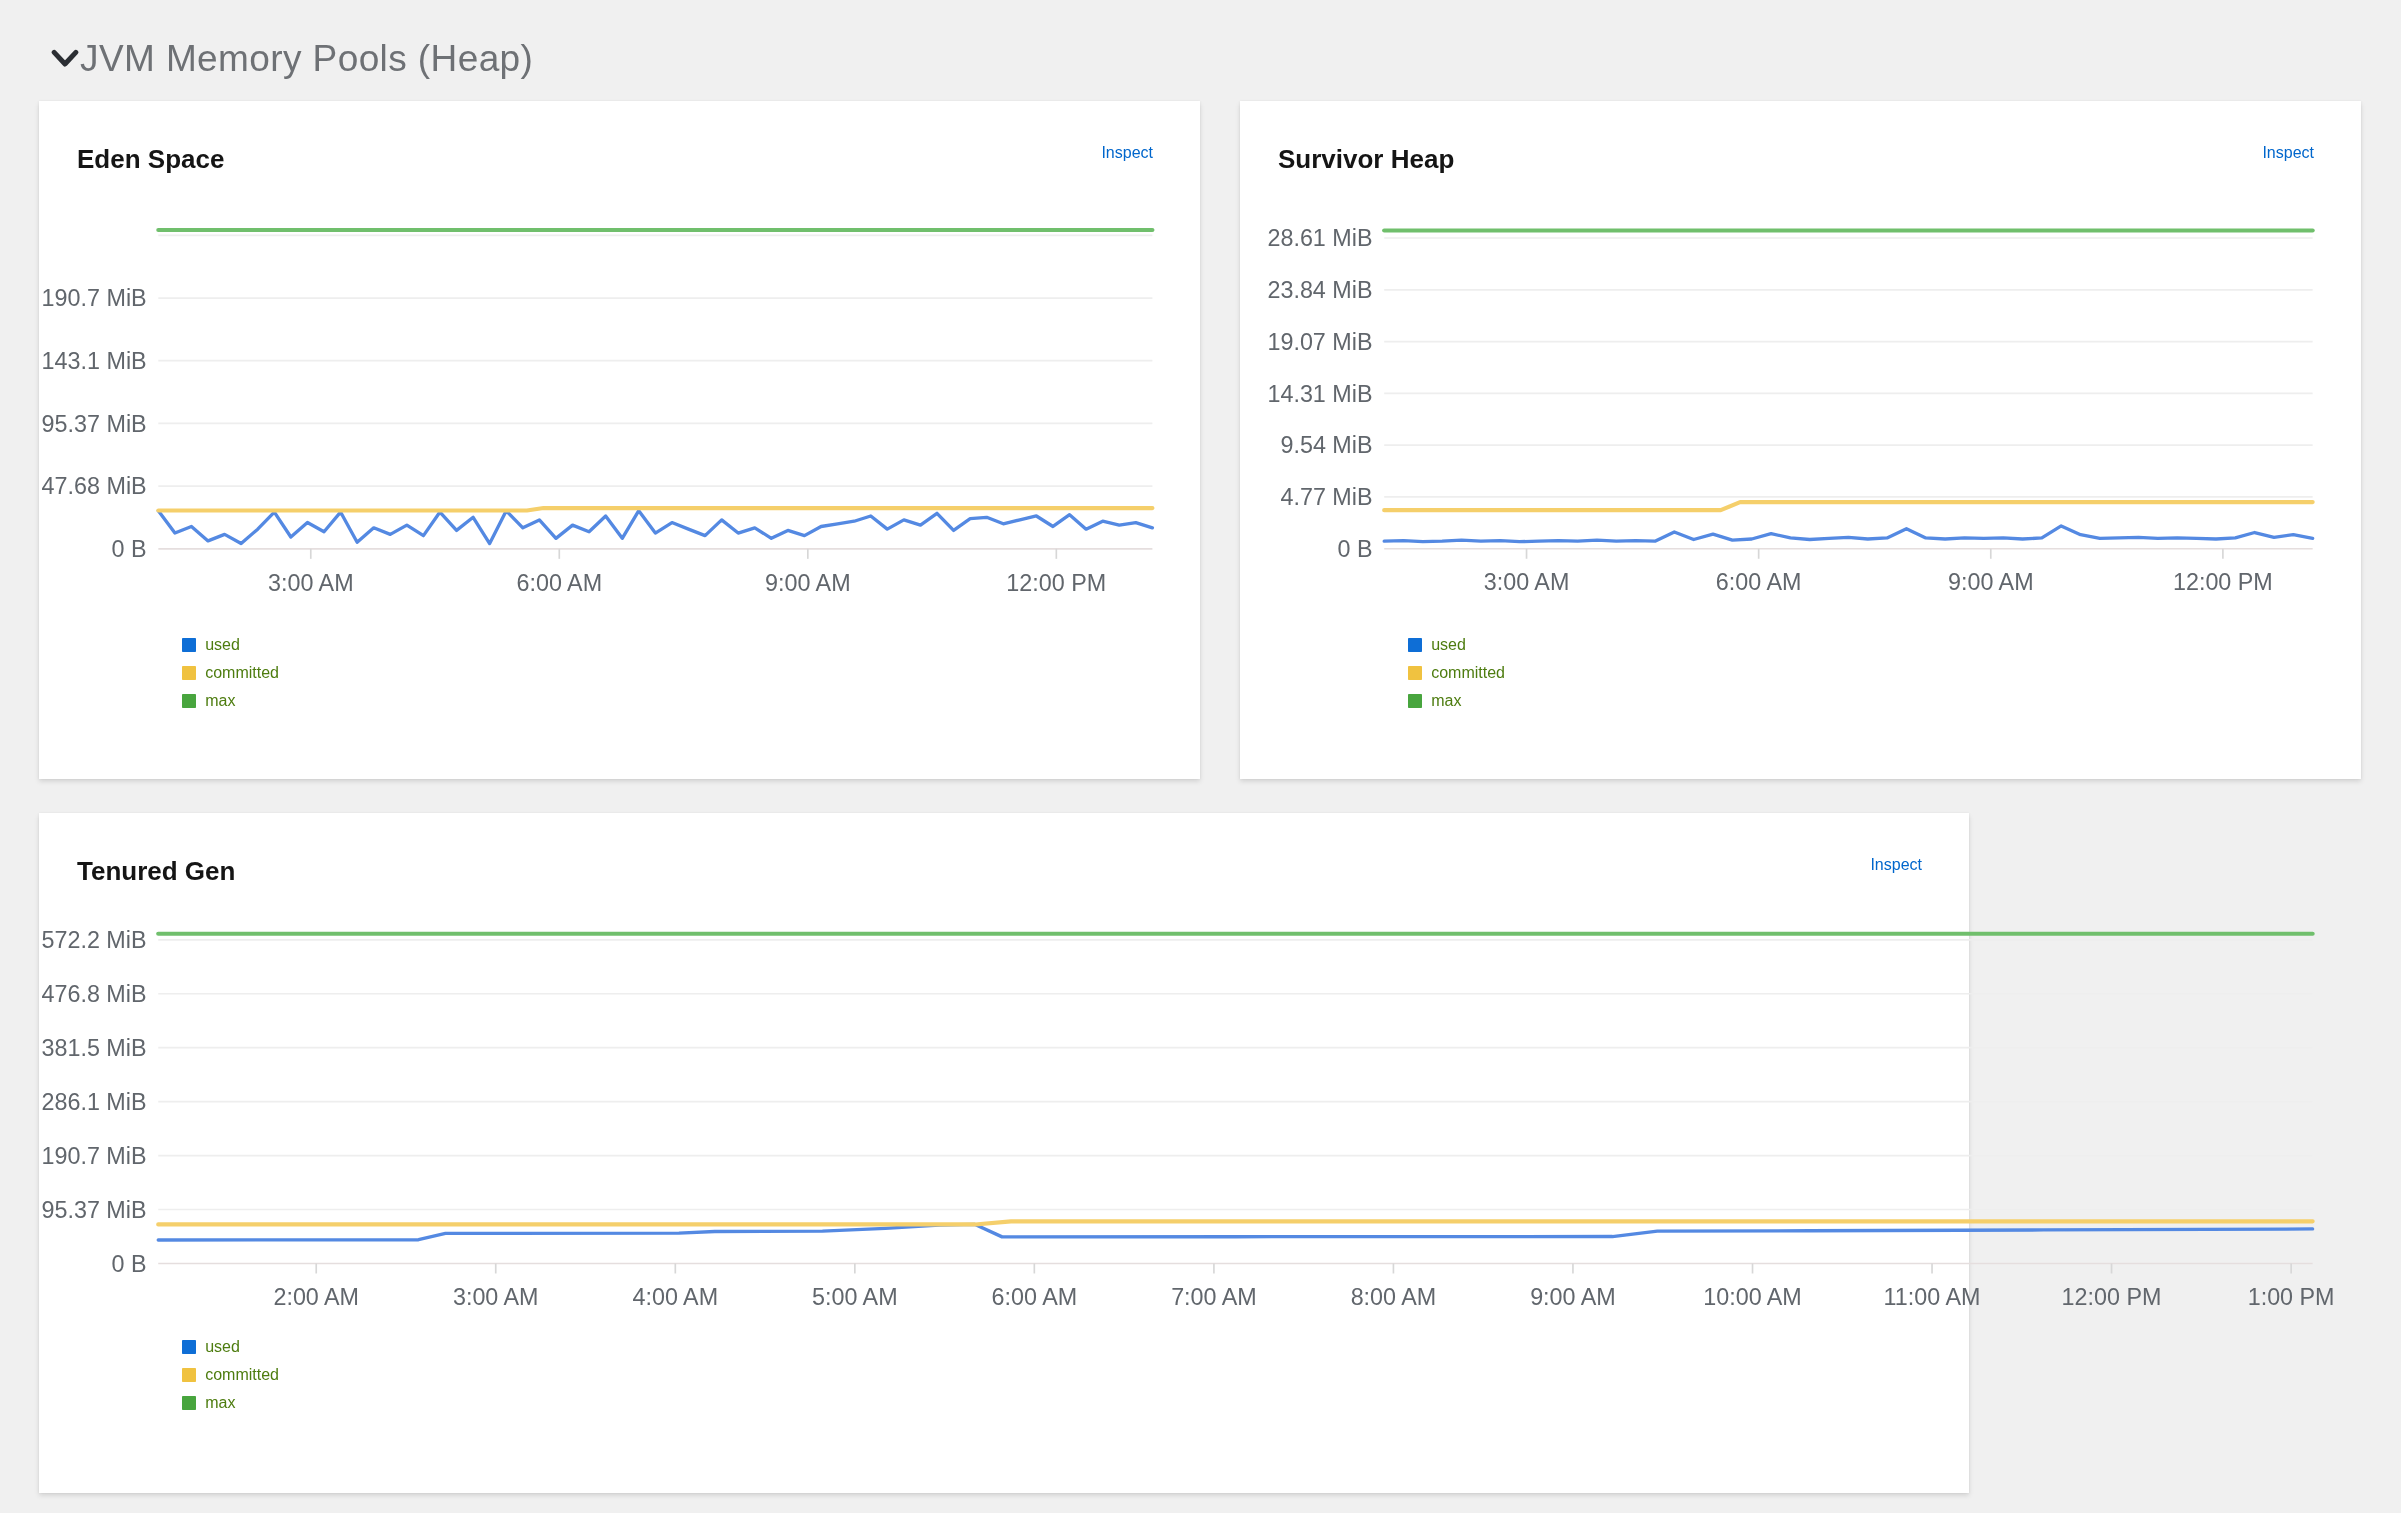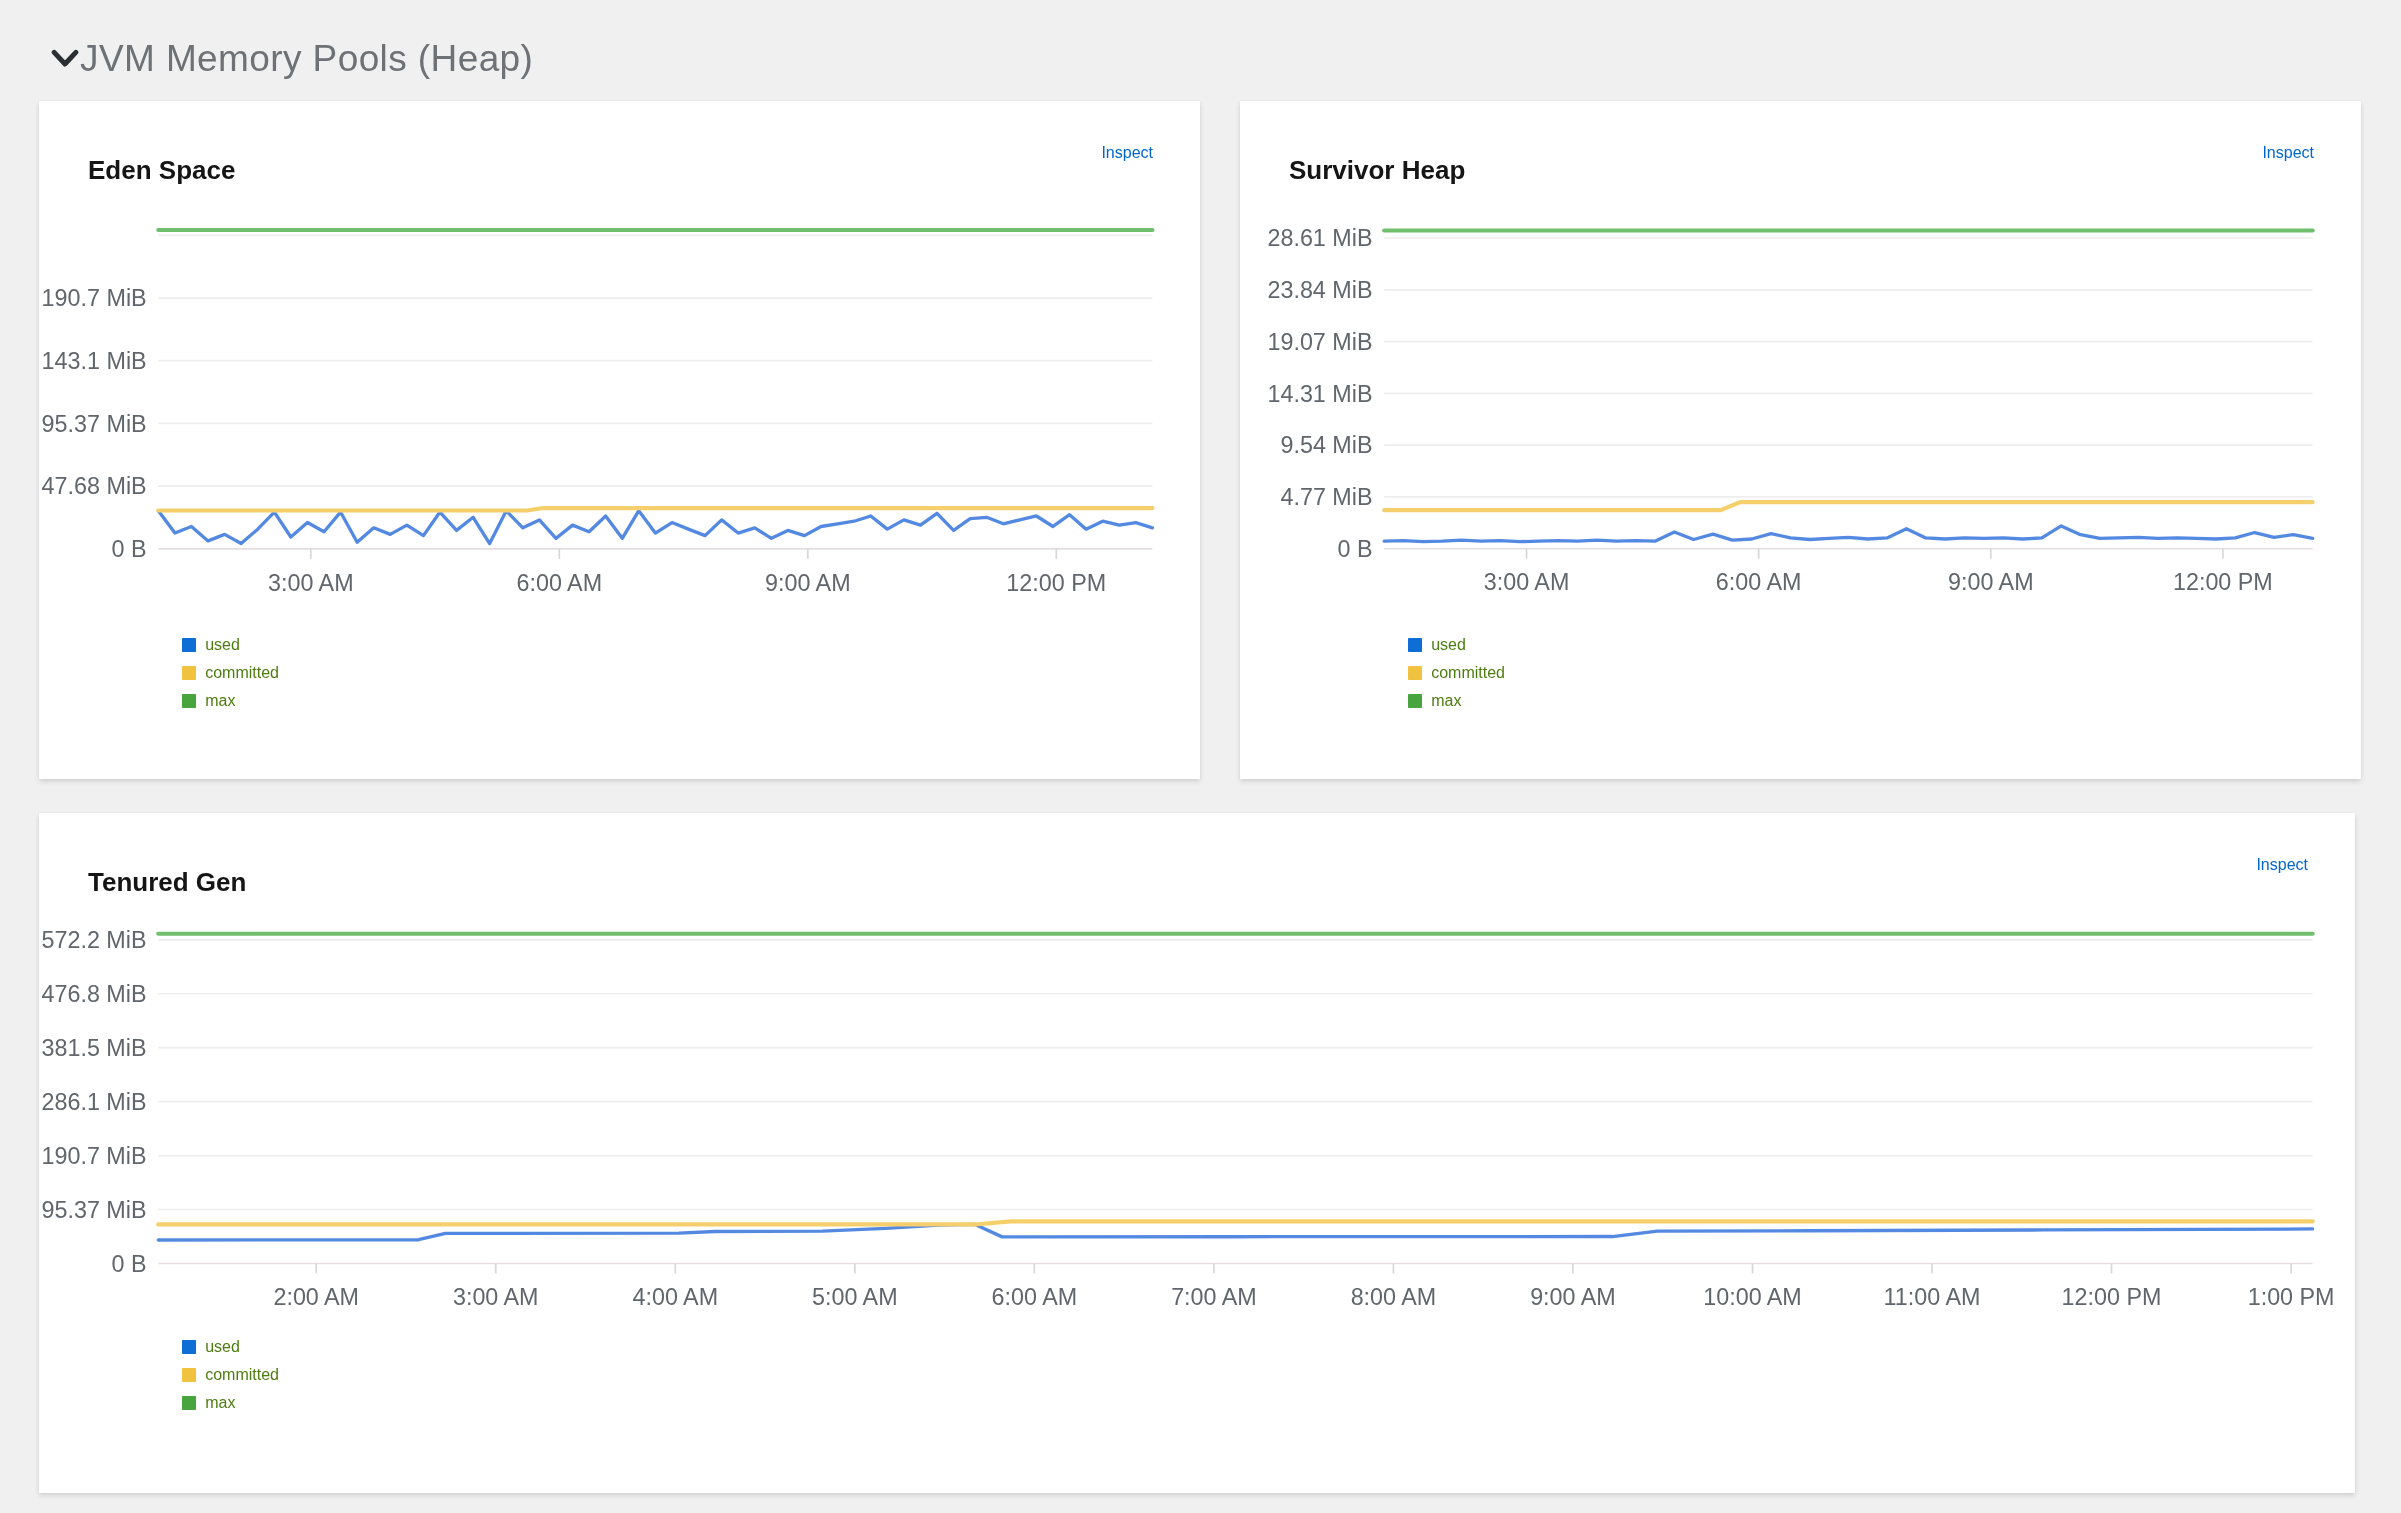--- a/index.html
+++ b/index.html
@@ -15,26 +15,26 @@
   .section-header h1{
     margin:0;font-size:37px;font-weight:400;color:#6e7175;letter-spacing:0.4px;
   }
   .chevron{display:block;}
   .panel{
     position:absolute;background:#ffffff;
     box-shadow:0 2.5px 5px rgba(3,3,3,0.12), 0 0 2.5px rgba(3,3,3,0.06);
   }
   #panel-eden{left:39px;top:101px;width:1161px;height:678px;}
   #panel-survivor{left:1240px;top:101px;width:1121px;height:678px;}
-  #panel-tenured{left:39px;top:813px;width:2286px;height:680px;padding-left:30px;}
+  #panel-tenured{left:39px;top:813px;width:1930px;height:680px;}
   .panel-header{
     position:absolute;left:38px;right:47px;top:43px;
     display:flex;justify-content:space-between;align-items:flex-start;z-index:2;
   }
-  .panel-header h2{margin:11px;font-size:26px;font-weight:700;color:#151515;}
+  .panel-header h2{margin:0;font-size:26px;font-weight:700;color:#151515;}
   .inspect{font-size:16px;color:#0066cc;text-decoration:none;cursor:pointer;}
   svg.chart{position:absolute;left:0;top:0;}
   svg.chart text.tick{font-family:"Liberation Sans",sans-serif;font-size:28px;fill:#61666c;}
   .legend{position:absolute;z-index:2;}
   .legend-row{display:flex;align-items:center;height:28px;cursor:pointer;}
   .swatch{width:14px;height:14px;display:inline-block;margin-right:9.2px;border-radius:0.8px;}
   .legend-label{font-size:16px;color:#4d7c0f;}
 </style>
 </head>
 <body>

